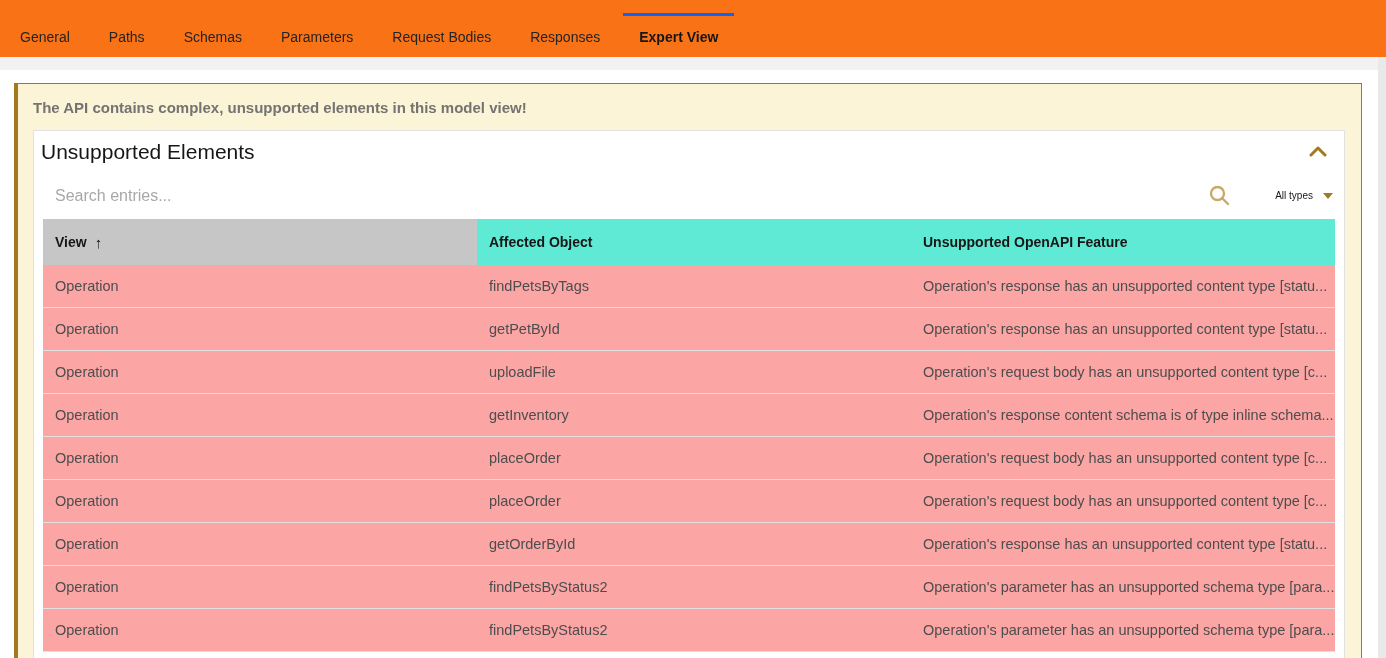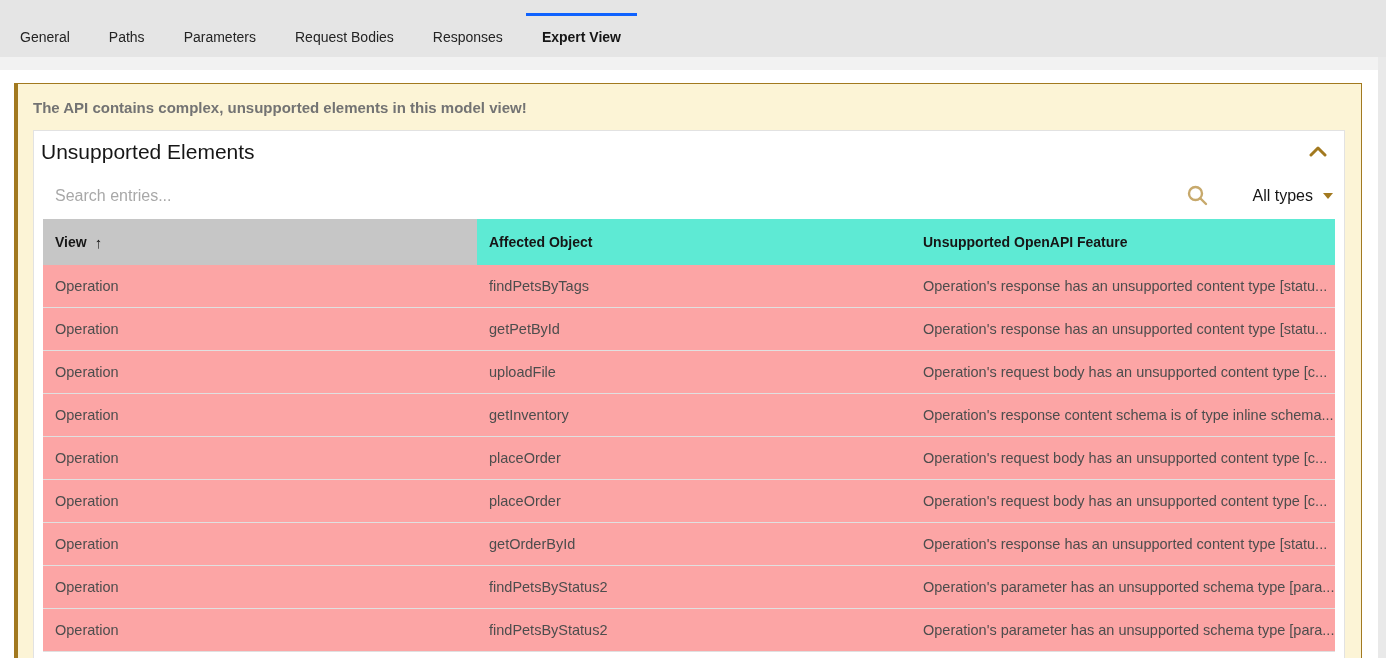--- a/index.html
+++ b/index.html
@@ -8,21 +8,21 @@
     overflow: hidden;
     background: #ffffff;
     font-family: "Liberation Sans", "DejaVu Sans", sans-serif;
     color: #161616;
   }
   .page { position: relative; width: 1386px; height: 658px; }
 
   
   .tabbar {
     height: 57px;
-    background: #e5e5e5;
+    background: #f97316;
     display: flex;
     align-items: stretch;
     padding-left: 4px;
     padding-top: 13px;
   }
   .tab {
     display: flex;
     align-items: center;
     padding: 0 16px;
     margin-right: 7px;
@@ -112,21 +112,21 @@
     right: 22px; top: 12px;
     display: block;
   }
   .type-filter {
     display: flex;
     align-items: center;
     padding-left: 22px;
     cursor: pointer;
     white-space: nowrap;
   }
-  .type-filter .value { font-size: 16px; color: #161616; }
+  .type-filter .value { font-size: 10px; color: #161616; }
   .caret-down {
     width: 0; height: 0;
     margin-left: 10px;
     border-left: 5px solid transparent;
     border-right: 5px solid transparent;
     border-top: 6px solid #a2791f;
   }
 
   
   .table { margin: 0 9px; }
@@ -159,20 +159,21 @@
   }
 </style>
 </head>
 <body>
 
 <div class="page">
 
   <div class="tabbar">
     <div class="tab">General</div>
     <div class="tab">Paths</div>
+    <div class="tab">Schemas</div>
     <div class="tab">Parameters</div>
     <div class="tab">Request Bodies</div>
     <div class="tab">Responses</div>
     <div class="tab active">Expert View</div>
   </div>
 
   <div class="page-gap"></div>
 
   <div class="content">
     <div class="banner">

